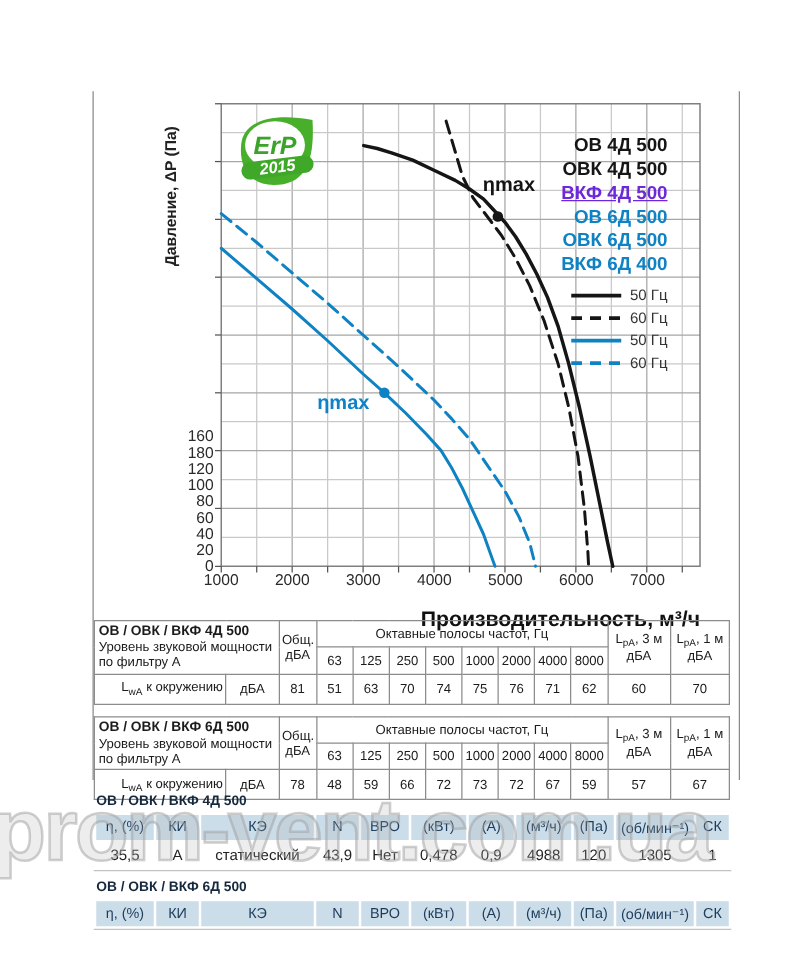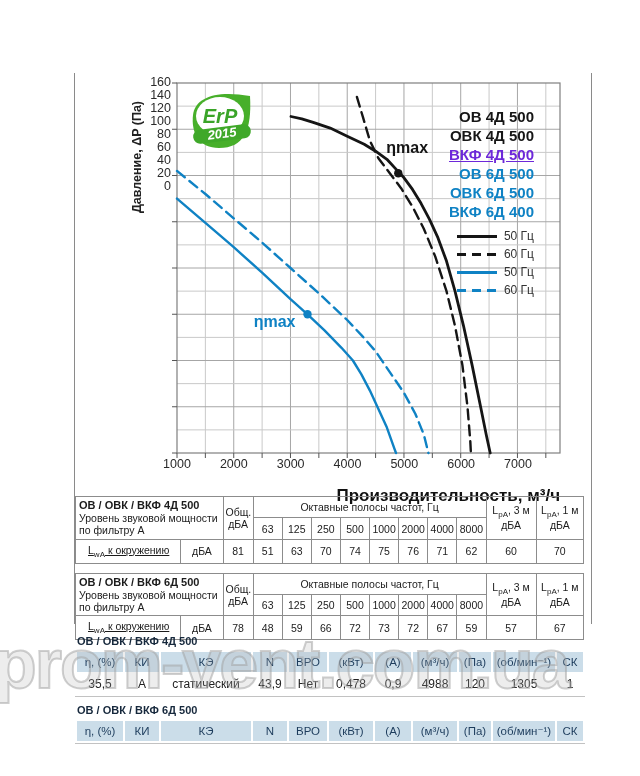--- a/index.html
+++ b/index.html
@@ -5,21 +5,21 @@
   html,body{margin:0;padding:0;background:#fff;}
   .page{position:relative;width:640px;height:776px;background:#fff;overflow:hidden;
         font-family:"Liberation Sans","DejaVu Sans",sans-serif;color:#1b1b1b;}
   .col-line{position:absolute;top:73px;width:1px;height:551px;background:#8a8a8a;}
   .col-line.left{left:74px;}
   .col-line.right{left:591px;}
 
   
   #chart-svg{position:absolute;left:0;top:0;}
   .y-ticks{position:absolute;left:139px;top:76px;width:32px;height:384px;
-           display:flex;flex-direction:column;justify-content:flex-start;align-items:flex-end;}
+           display:flex;flex-direction:column;justify-content:flex-end;align-items:flex-end;}
   .y-ticks span{font-size:12.5px;color:#2a2a2a;line-height:13px;}
   .x-ticks{position:absolute;left:149px;top:457px;width:397px;display:flex;justify-content:space-between;}
   .x-ticks span{width:56px;text-align:center;font-size:12.5px;color:#2a2a2a;}
   .x-axis-label{position:absolute;left:300px;top:466px;width:260px;text-align:right;
                 font-size:17px;font-weight:bold;color:#111;margin-top:20px;}
   .y-axis-label{position:absolute;left:52px;top:150px;width:170px;text-align:center;
                 font-size:12.5px;font-weight:bold;color:#222;transform:rotate(-90deg);}
   .legend{position:absolute;top:107px;right:106px;text-align:right;}
   .legend .models div{font-size:15px;font-weight:bold;line-height:19px;white-space:nowrap;}
   .legend .rows{margin-top:6px;}
@@ -30,21 +30,21 @@
   .erp{position:absolute;left:188px;top:90px;}
 
   
   .sound-wrap{position:absolute;left:75px;top:496px;width:511px;}
   .sound-block{margin-bottom:9px;}
   table.sound{width:509px;border-collapse:collapse;table-layout:fixed;font-size:10.5px;color:#1b1b1b;}
   .sound td{border:1px solid #8c8c8c;padding:1px 2px;text-align:center;vertical-align:middle;line-height:1.15;}
   .sound td.lbl{text-align:left;padding:2px 3px;line-height:1.18;}
   .sound .ttl{font-weight:bold;font-size:11px;}
   .sound tr.r3 td{height:21px;}
-  .sound td.rl{text-align:center;padding-left:3px;text-decoration:underline;}
+  .sound td.rl{text-align:right;padding-left:3px;}
   .sound sub{font-size:8px;}
 
   
   .spec-wrap{position:absolute;left:75px;top:635px;width:515px;}
   .spec-block{margin-bottom:7px;}
   .spec-title{font-size:11px;font-weight:bold;color:#16283c;margin:0 0 3px 2px;}
   table.spec{width:510px;border-collapse:separate;border-spacing:2px;table-layout:fixed;
              border-bottom:1px solid #c2c2c2;}
   .spec th{background:#cbdde9;color:#1d3c5c;font-weight:normal;font-size:11.5px;padding:3px 0;}
   .spec td{text-align:center;font-size:12px;color:#222;padding:3px 0;}
@@ -128,21 +128,21 @@
       <g>
         <circle cx="398.2888888888889" cy="173.1875" r="4.2" fill="#151515"></circle>
         <text x="386.2888888888889" y="153.1875" fill="#151515" text-anchor="start" font-size="16" font-weight="bold" font-family="&quot;Liberation Sans&quot;,&quot;DejaVu Sans&quot;,sans-serif">ηmax</text>
         <circle cx="307.5037037037037" cy="314.25" r="4.2" fill="#0f82c4"></circle>
         <text x="295.5037037037037" y="327.25" fill="#0f82c4" text-anchor="end" font-size="16" font-weight="bold" font-family="&quot;Liberation Sans&quot;,&quot;DejaVu Sans&quot;,sans-serif">ηmax</text>
       </g>
     </svg>
 
   <div class="y-ticks">
       <span>160</span>
-      <span>140</span>
+      <span>180</span>
       <span>120</span>
       <span>100</span>
       <span>80</span>
       <span>60</span>
       <span>40</span>
       <span>20</span>
       <span>0</span>
     </div>
   <div class="x-ticks">
       <span>1000</span>

